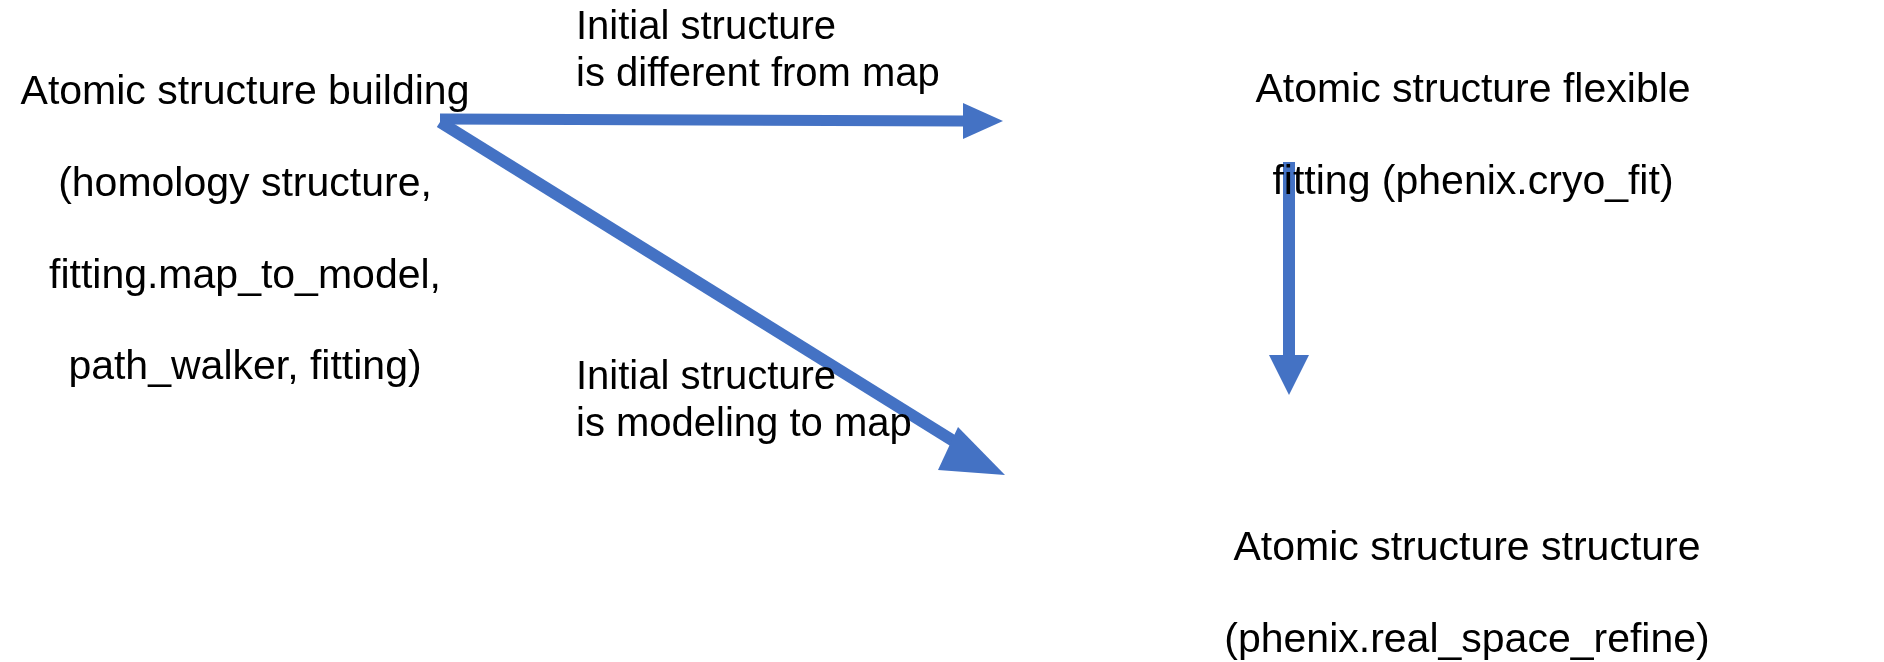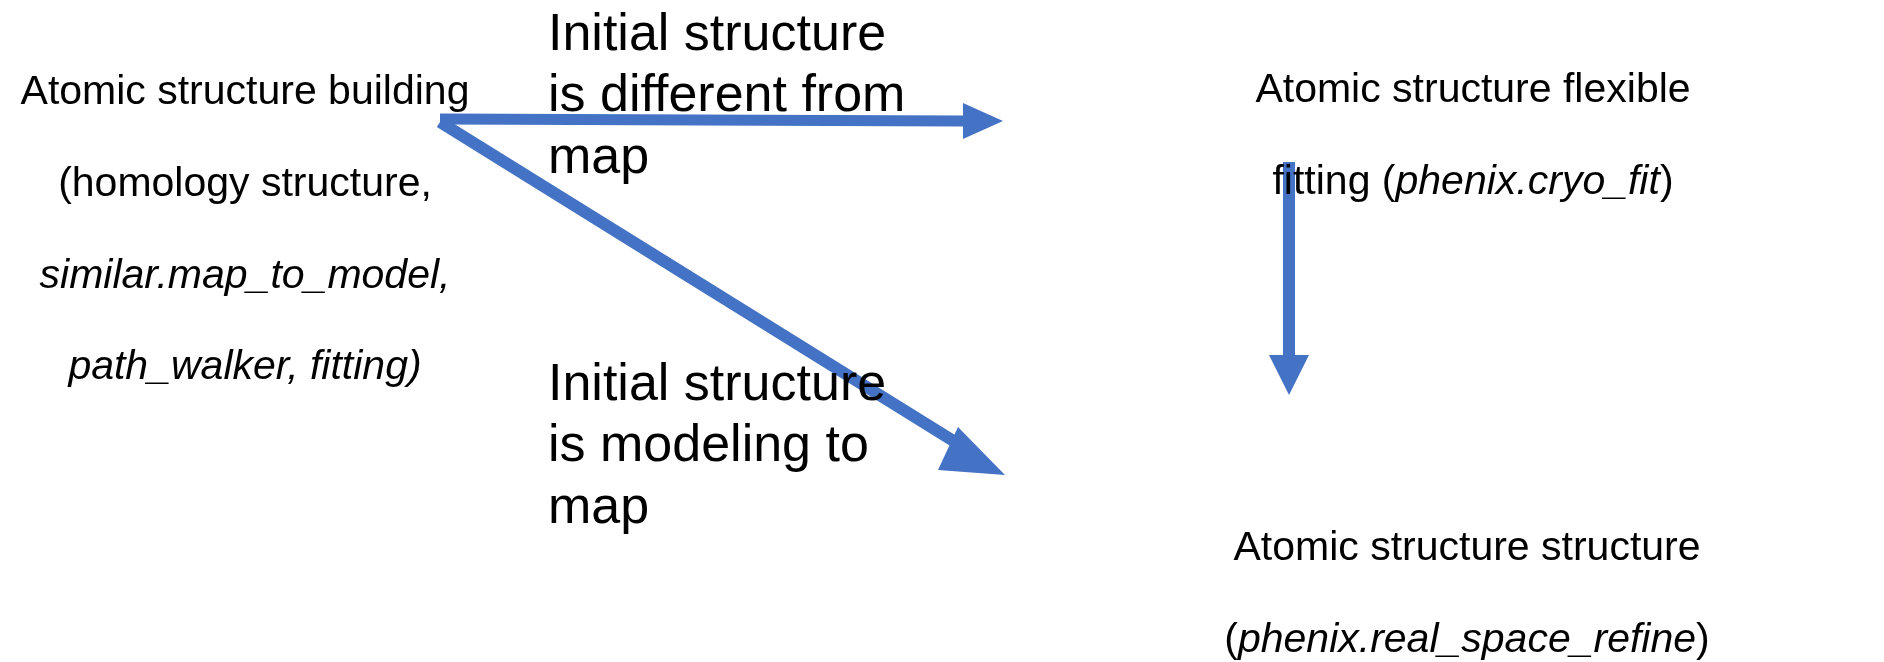--- a/index.html
+++ b/index.html
@@ -18,28 +18,28 @@
   }
   .node {
     position: absolute;
     text-align: center;
     line-height: 1.12;
     font-size: 41px;
     color: #000000;
     white-space: pre-line;
   }
   .node .ital {
-    font-style: italic;
   }
   .edge-label {
     position: absolute;
     text-align: left;
     line-height: 1.18;
-    font-size: 52px;
+    font-size: 40px;
     color: #000000;
+    margin-left: 28px;
   }
   #node-building {
     left: 0px;
     top: 22px;
     width: 470px;
     padding-left: 10px;
   }
   #label-different {
     left: 548px;
     top: 2px;
@@ -88,21 +88,21 @@
 
     <g>
       <line x1="1289" y1="162" x2="1289" y2="358" stroke="#4472C4" stroke-width="12" stroke-linecap="butt"></line>
       <polygon points="1269,355 1309,355 1289,395" fill="#4472C4"></polygon>
     </g>
   </svg>
 
   <div class="node" id="node-building">
     <div>Atomic structure building</div>
     <div>(homology structure,</div>
-    <div class="ital">similar.map_to_model,</div>
+    <div class="ital">fitting.map_to_model,</div>
     <div><span class="ital">path_walker, fitting)</span></div>
   </div>
 
   <div class="edge-label" id="label-different">
     <div>Initial structure</div>
     <div>is different from map</div>
   </div>
 
   <div class="node" id="node-flexible-fitting">
     <div>Atomic structure flexible</div>

